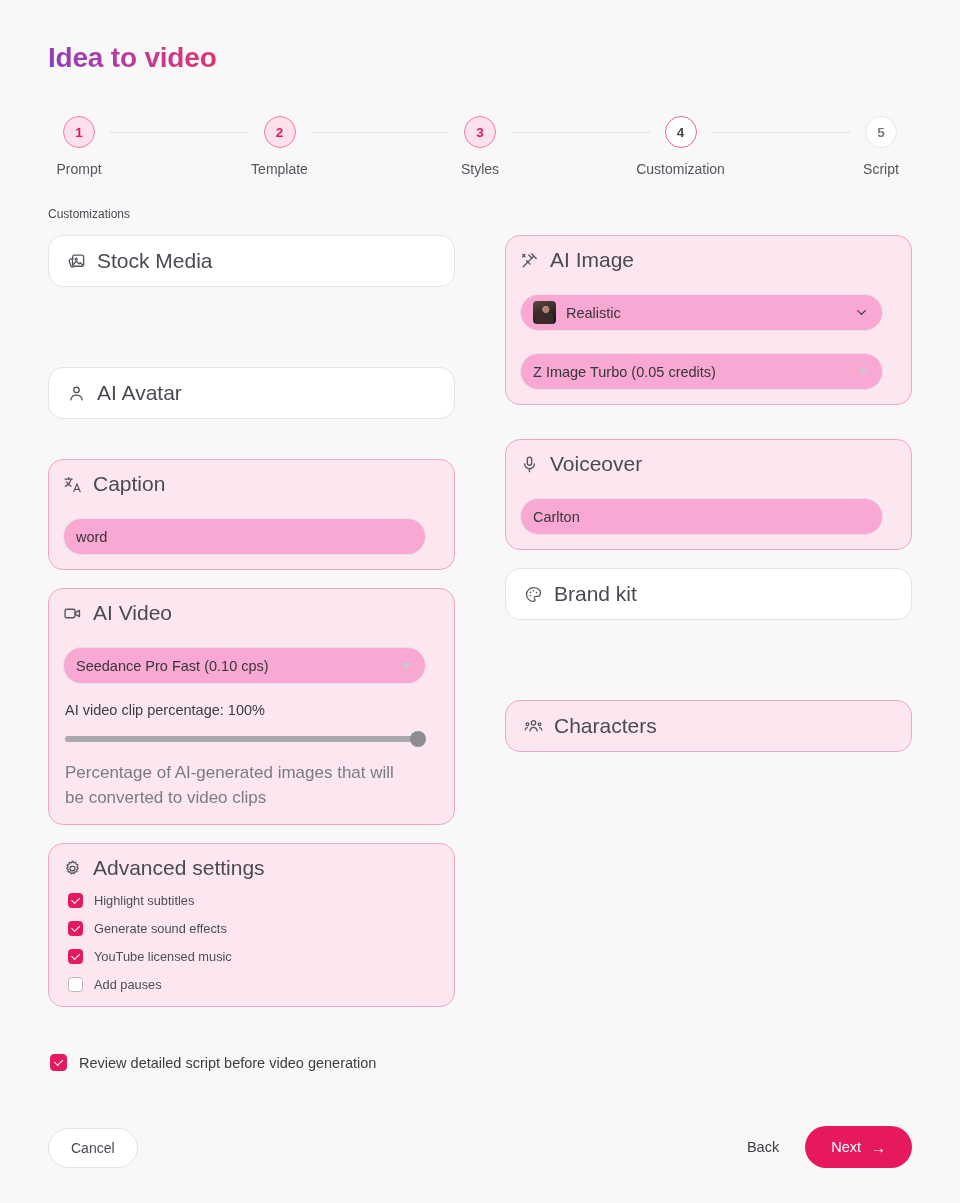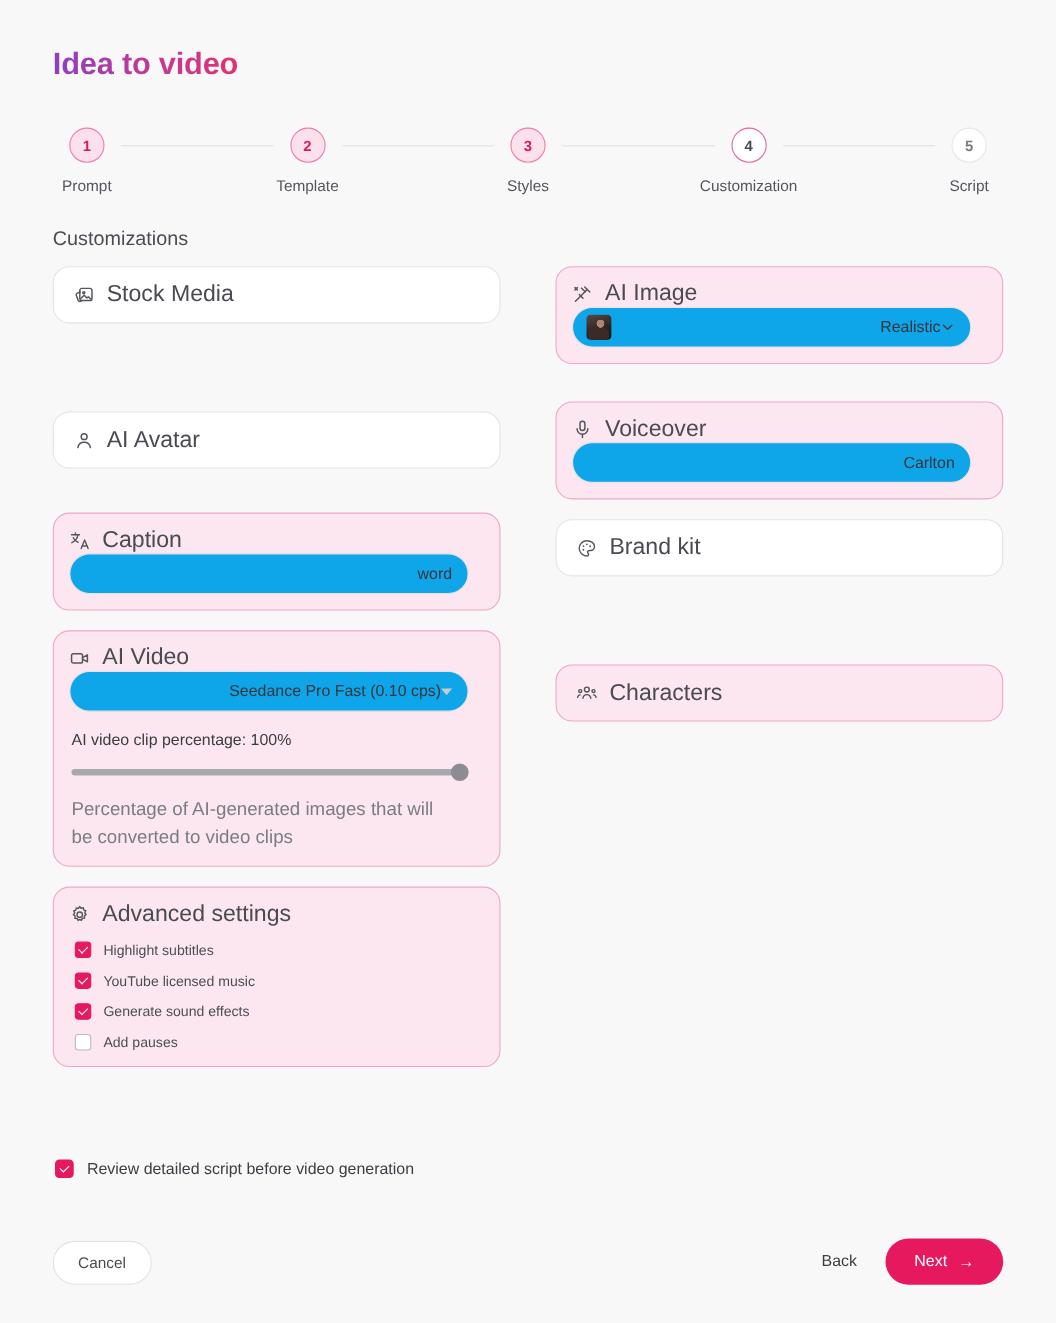--- a/index.html
+++ b/index.html
@@ -33,21 +33,21 @@
     display: flex; align-items: center; justify-content: center;
     font-size: 13.5px; font-weight: bold;
     border: 1.4px solid #e7e7ea; background: #ffffff; color: #7a7a82;
   }
   .step.done .step-circle { background: #fce0ec; border-color: #ef7bae; color: #d81b60; }
   .step.current .step-circle { background: #ffffff; border-color: #e2699f; color: #4a4a52; }
   .step-label { margin-top: 13px; font-size: 14px; color: #55555d; white-space: nowrap; }
   .step-line { flex: 1 1 auto; height: 1.4px; background: #e2e2e6; margin-top: 15.5px; }
 
   
-  .section-title { margin-top: 30px; font-size: 18px; color: #4b4b53; }
+  .section-title { margin-top: 30px; font-size: 12px; color: #4b4b53; }
 
   .grid {
     margin-top: 14px;
     display: grid;
     grid-template-columns: 407px 407px;
     column-gap: 50px;
     align-items: start;
   }
   .col { display: flex; flex-direction: column; }
 
@@ -69,31 +69,30 @@
   .icon { width: 19px; height: 19px; display: block; flex: 0 0 auto; color: #55555d; }
   .icon svg { width: 100%; height: 100%; display: block; }
 
   .spacer-34 { height: 34px; }
   .spacer-40 { height: 40px; }
   .spacer-80 { height: 80px; }
   .spacer-18 { height: 18px; }
 
   
   .field {
-    margin-top: 0;
+    margin-top: 22px;
     height: 37px;
-    background: #0ea5e9;
+    background: #f9a8d4;
     border: 1.2px solid #e8e0e4;
     border-radius: 19px;
     display: flex; align-items: center;
     padding: 0 14px 0 12px;
     font-size: 14.5px;
     color: #36363c;
     position: relative;
-    text-align: right;
   }
   .field .thumb {
     width: 23px; height: 23px; border-radius: 4px; flex: 0 0 auto;
     margin-right: 10px;
     background:
       radial-gradient(circle at 56% 36%, #b08472 0 18%, transparent 19%),
       radial-gradient(circle at 48% 82%, #3a2b28 0 42%, transparent 43%),
       linear-gradient(160deg, #5a4942 0%, #2b2220 60%, #171213 100%);
   }
   .field .fv { flex: 1 1 auto; overflow: hidden; white-space: nowrap; }
@@ -295,25 +294,25 @@
             </svg>
           </span>
           <span class="card-title">Advanced settings</span>
         </div>
         <div class="cb-row">
           <span class="cb on"></span>
           <span class="cb-label">Highlight subtitles</span>
         </div>
         <div class="cb-row">
           <span class="cb on"></span>
-          <span class="cb-label">YouTube licensed music</span>
+          <span class="cb-label">Generate sound effects</span>
         </div>
         <div class="cb-row">
           <span class="cb on"></span>
-          <span class="cb-label">Generate sound effects</span>
+          <span class="cb-label">YouTube licensed music</span>
         </div>
         <div class="cb-row">
           <span class="cb"></span>
           <span class="cb-label">Add pauses</span>
         </div>
       </div>
     </div>
 
     <div class="col">
 
@@ -332,20 +331,24 @@
           <span class="card-title">AI Image</span>
         </div>
         <div class="field">
           <span class="thumb"></span>
           <span class="fv">Realistic</span>
           <span class="chev">
             <svg viewBox="0 0 24 24" fill="none" stroke="currentColor" stroke-width="2.4" stroke-linecap="round" stroke-linejoin="round">
               <path d="M5 8.5 12 15.5 19 8.5"></path>
             </svg>
           </span>
+        </div>
+        <div class="field">
+          <span class="fv">Z Image Turbo (0.05 credits)</span>
+          <span class="caret-tri"></span>
         </div>
       </div>
 
       <div class="spacer-34"></div>
 
       <div class="card active">
         <div class="card-head">
           <span class="icon">
             <svg viewBox="0 0 24 24" fill="none" stroke="currentColor" stroke-width="1.7" stroke-linecap="round" stroke-linejoin="round">
               <rect x="9.2" y="2.6" width="5.6" height="10.4" rx="2.8"></rect>

